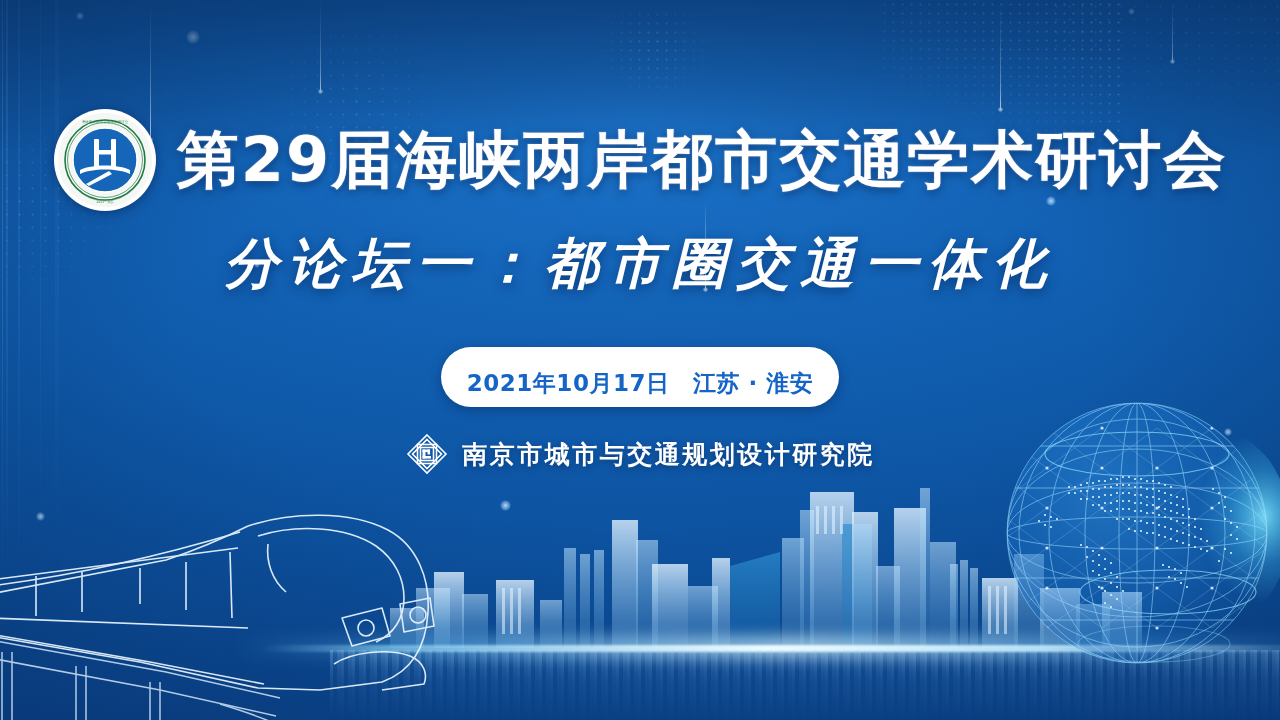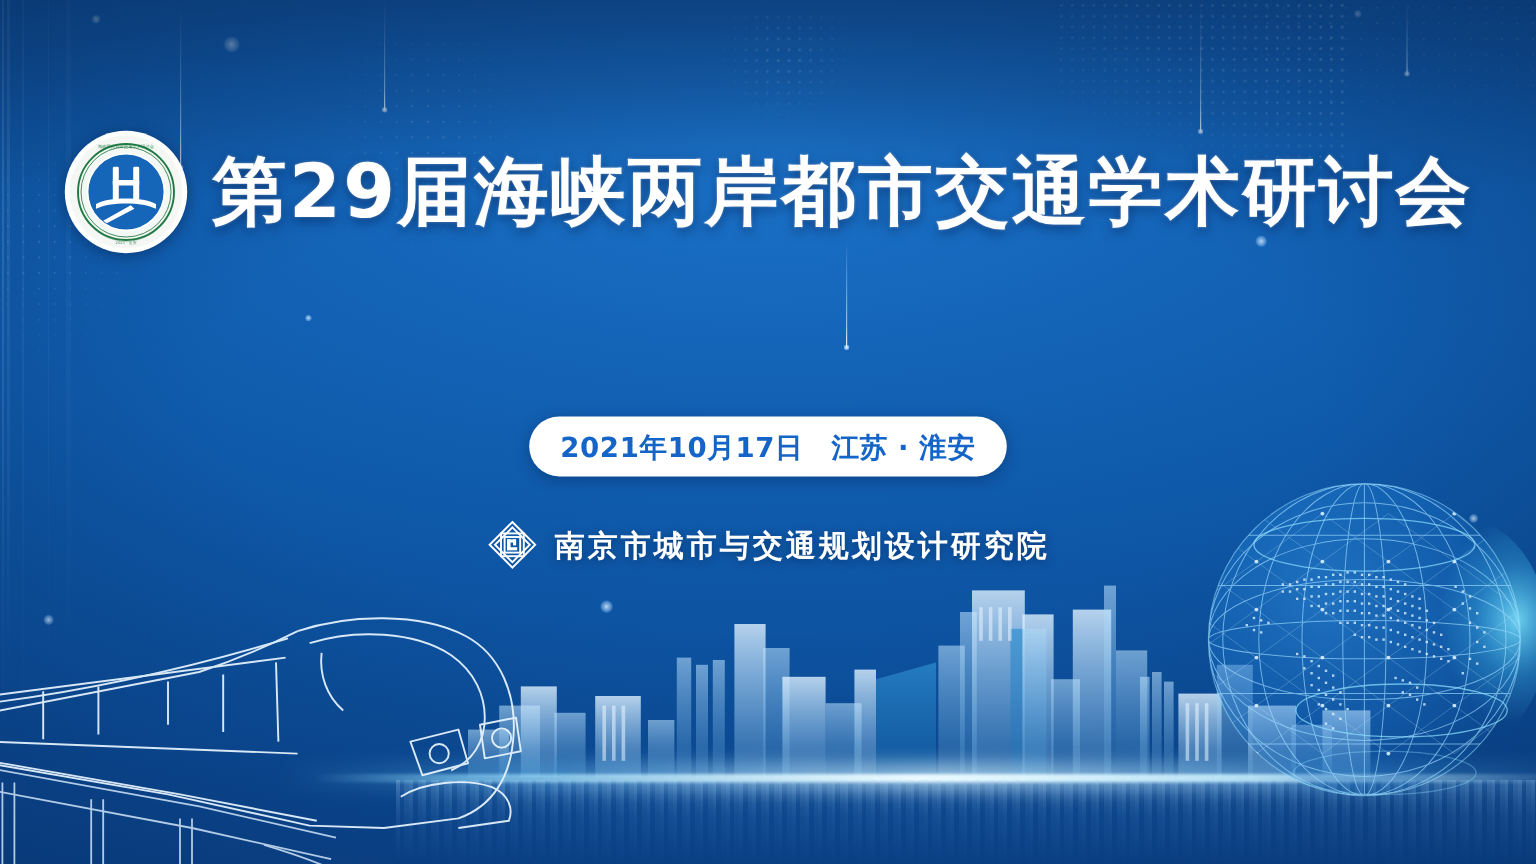--- a/index.html
+++ b/index.html
@@ -112,21 +112,21 @@
     font-style:italic;
     text-shadow:0 3px 12px rgba(4,32,82,.6);
     white-space:nowrap;
   }
 
   
   .pill-wrap{ position:absolute; top:347px; left:0; right:0; display:flex; justify-content:center; }
   .date-pill{
     background:#ffffff; color:#1565c8;
     font-size:23px; font-weight:700; letter-spacing:.5px;
-    padding:11px 26px 8px; border-radius:999px;
+    padding:21px 26px 8px; border-radius:999px;
     box-shadow:0 3px 12px rgba(2,26,70,.35);
     white-space:nowrap;
     font-family:"DejaVu Sans","Liberation Sans",sans-serif;
   }
 
   
   .orgs{
     position:absolute; top:432px; left:0; right:0;
     display:flex; justify-content:center; align-items:center; gap:66px;
   }
@@ -577,20 +577,21 @@
         <text x="52" y="95" text-anchor="middle" font-size="3.2">2021 · 淮安</text>
       </g>
       <g stroke="#1f7a44" stroke-width="0.6" opacity=".6" fill="none">
         <path d="M18 74 A40 40 0 0 0 86 74"></path>
       </g>
     </svg>
 
     <div class="main-title">第29届海峡两岸都市交通学术研讨会</div>
   </div>
 
+  <div class="subtitle">分论坛一：都市圈交通一体化</div>
 
   <div class="pill-wrap">
     <div class="date-pill">2021年10月17日　江苏 · 淮安</div>
   </div>
 
   <div class="orgs">
 
     <div class="org">
       <svg class="org-logo" viewBox="0 0 44 44">
         <g fill="none" stroke="#ffffff" stroke-width="1.6">

